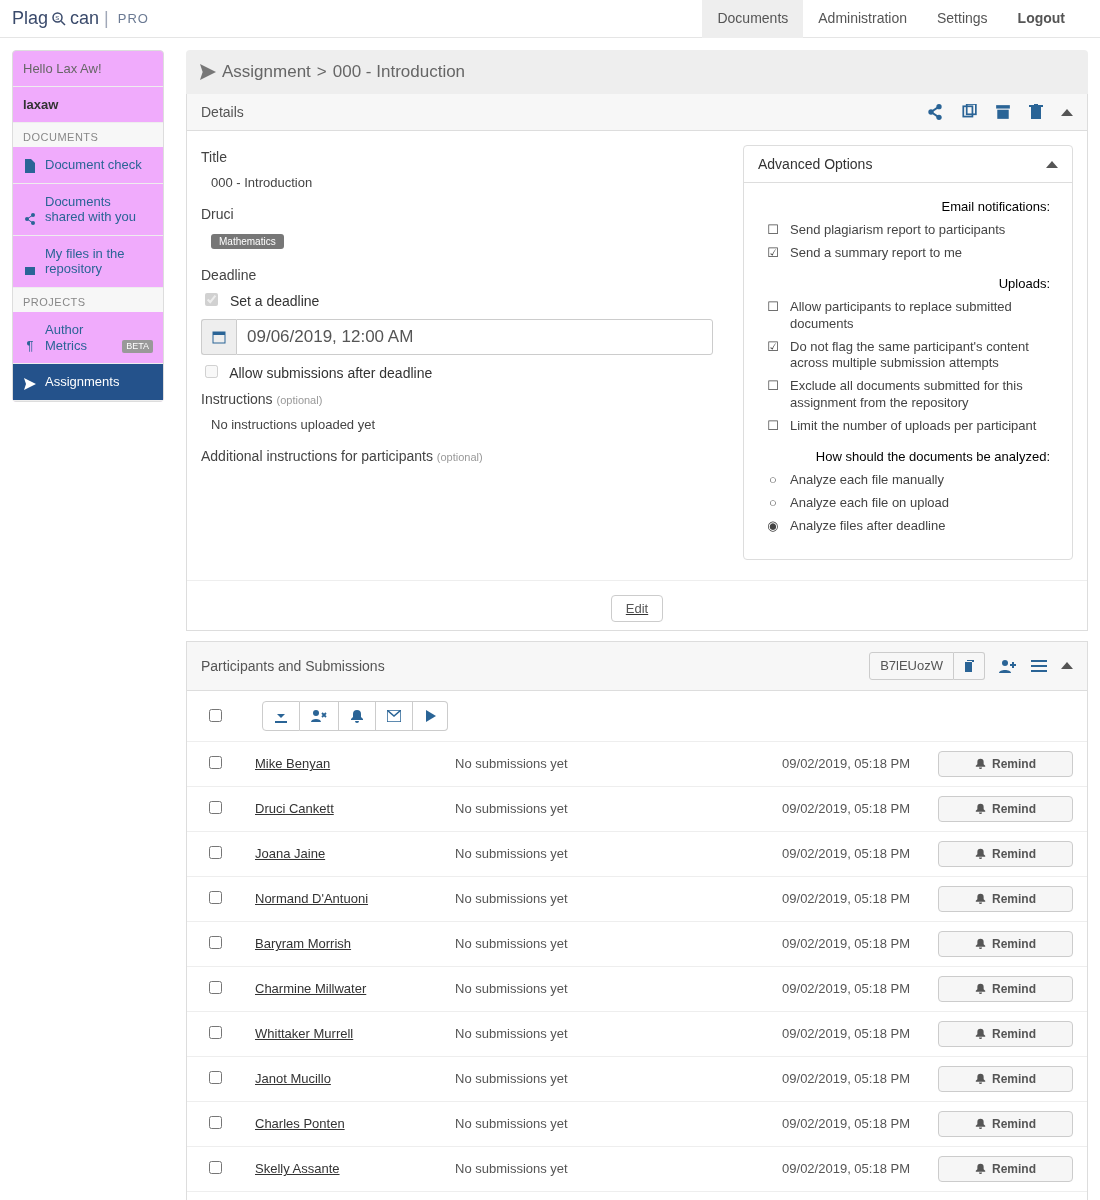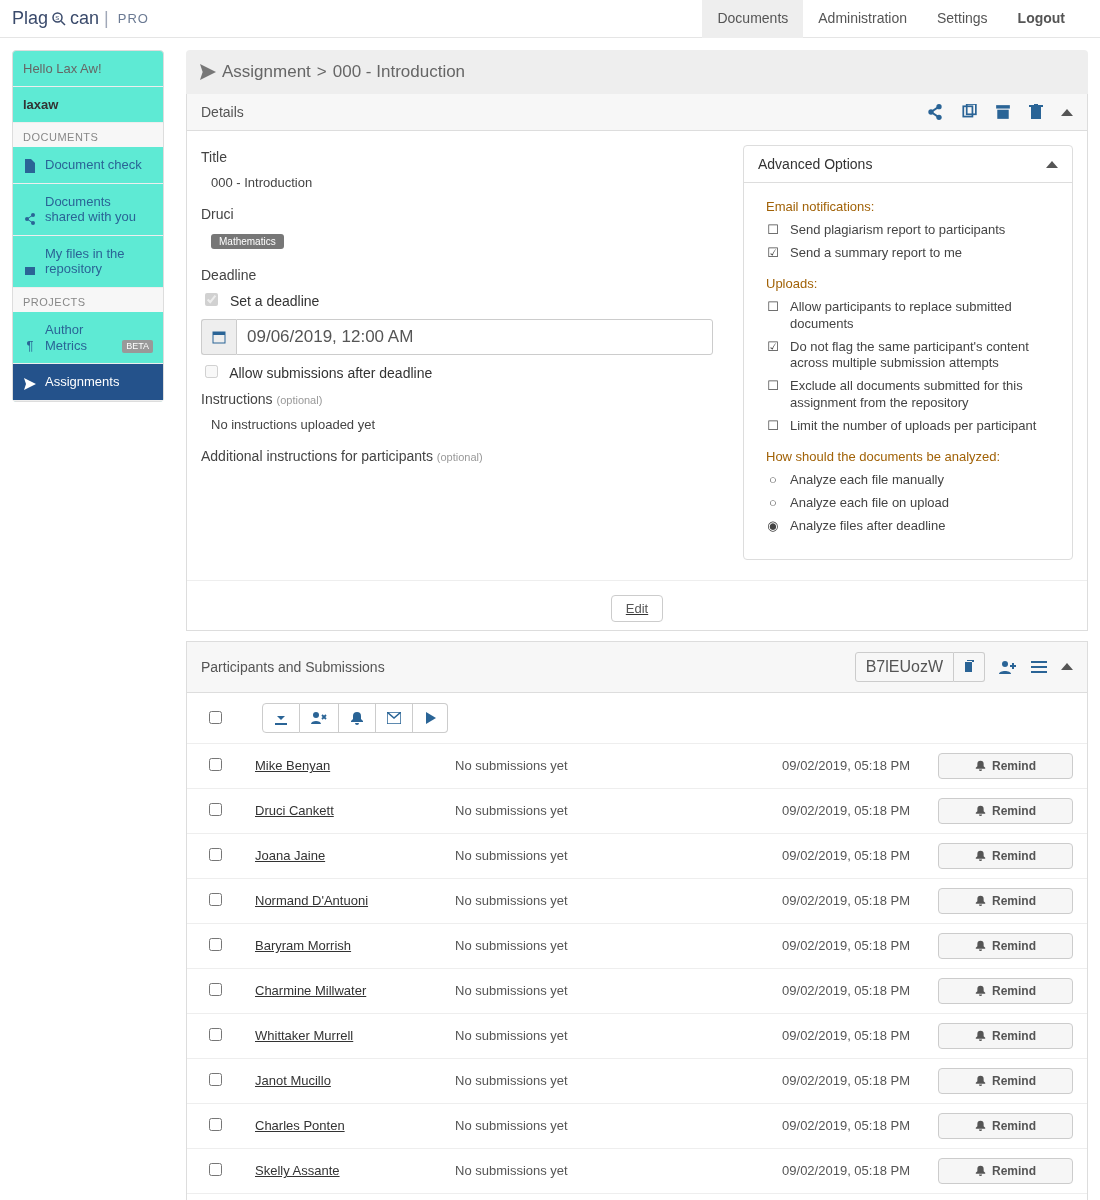--- a/index.html
+++ b/index.html
@@ -10,21 +10,21 @@
 .topbar { display: flex; align-items: center; justify-content: space-between; padding: 0 20px 0 12px; height: 38px; border-bottom: 1px solid #e5e5e5; }
 .logo { display: flex; align-items: center; gap: 2px; color: #3a4a6b; font-size: 18px; }
 .logo .pro { color: #6b7a93; font-size: 13px; letter-spacing: 1px; margin-left: 4px; }
 .tabs { display: flex; height: 38px; }
 .tabs .tab { padding: 10px 15px; color: #555; }
 .tabs .tab.active { background: #eee; }
 .tabs .logout { font-weight: bold; }
 
 
 .layout { display: flex; }
-.sidebar { width: 152px; margin: 12px 0 0 12px; border: 1px solid #ddd; border-radius: 4px; background: #5eead4; align-self: flex-start; }
+.sidebar { width: 152px; margin: 12px 0 0 12px; border: 1px solid #ddd; border-radius: 4px; background: #f0abfc; align-self: flex-start; }
 .side-hello { padding: 10px; color: #666; border-bottom: 1px solid #eee; font-size: 13px; }
 .side-user { padding: 10px; font-weight: bold; font-size: 13px; border-bottom: 1px solid #eee; }
 .side-head { padding: 8px 10px 4px; color: #888; font-size: 11px; letter-spacing: .5px; background: #f7f7f7; }
 .side-link { display: flex; align-items: flex-end; gap: 8px; padding: 10px; color: #2a6496; font-size: 13px; border-bottom: 1px solid #eee; line-height: 1.2; cursor: pointer; }
 .side-link .ico { width: 14px; display: inline-flex; justify-content: center; color: #2a6496; flex-shrink: 0; }
 .side-link .badge { background: #999; color: #fff; font-size: 9px; padding: 1px 4px; border-radius: 2px; margin-left: 4px; }
 .side-link.active { background: #24528b; color: #fff; }
 .side-link.active .ico { color: #fff; }
 
 .main { flex: 1; padding: 12px 12px 40px 22px; }
@@ -52,30 +52,30 @@
 .fld-val { margin: 0 0 16px 10px; color: #444; font-size: 13px; }
 .badge-tag { display: inline-block; background: #777; color: #fff; font-size: 10px; padding: 2px 8px; border-radius: 3px; margin: 0 0 14px 10px; }
 .chk-row { margin: 6px 0 10px 4px; color: #333; }
 .chk-row input { margin-right: 8px; }
 .input-grp { display: flex; margin: 4px 0 10px 0; }
 .input-grp .addon { background: #eee; border: 1px solid #ccc; border-right: none; padding: 7px 10px; color: #2a6496; border-radius: 3px 0 0 3px; display: flex; align-items: center; }
 .input-grp input { flex: 1; border: 1px solid #ccc; padding: 7px 10px; border-radius: 0 3px 3px 0; font-size: 17px; color: #555; }
 .opt-note { color: #999; font-size: 11px; }
 
 .adv-sec { margin-bottom: 14px; }
-.adv-sec-title { color: #a16207; margin-bottom: 8px; }
+.adv-sec-title { color: #000000; margin-bottom: 8px; text-align: right; }
 .adv-opt { display: flex; align-items: flex-start; gap: 10px; margin-bottom: 6px; font-size: 13px; color: #444; line-height: 1.3; }
 .adv-opt .glyph { width: 14px; display: inline-flex; justify-content: center; flex-shrink: 0; }
 
 .edit-row { display: flex; justify-content: center; padding: 14px 0 8px; border-top: 1px solid #eee; background: #fff; text-decoration: underline; }
 .btn { border: 1px solid #ccc; background: #fff; color: #555; padding: 5px 14px; border-radius: 4px; cursor: pointer; font-size: 13px; }
 
 
 .part-head-actions { display: flex; align-items: center; gap: 14px; }
-.code-box { border: 1px solid #ccc; padding: 5px 10px; border-radius: 3px 0 0 3px; font-size: 16px; color: #555; }
+.code-box { border: 1px solid #ccc; padding: 5px 10px; border-radius: 3px 0 0 3px; font-size: 13px; color: #555; }
 .code-copy { border: 1px solid #ccc; border-left: none; padding: 5px 8px; border-radius: 0 3px 3px 0; color: #2a6496; cursor: pointer; }
 .ic-blue { color: #2a6496; cursor: pointer; display: inline-flex; }
 
 .bulk-bar { display: flex; align-items: center; padding: 10px 14px 10px 22px; border-bottom: 1px solid #eee; gap: 40px; }
 .btn-grp { display: flex; }
 .btn-grp .b { border: 1px solid #ccc; padding: 7px 11px; color: #2a6496; background: #fff; cursor: pointer; display: flex; align-items: center; }
 .btn-grp .b:first-child { border-radius: 4px 0 0 4px; }
 .btn-grp .b:last-child { border-radius: 0 4px 4px 0; }
 .btn-grp .b + .b { border-left: none; }
 

